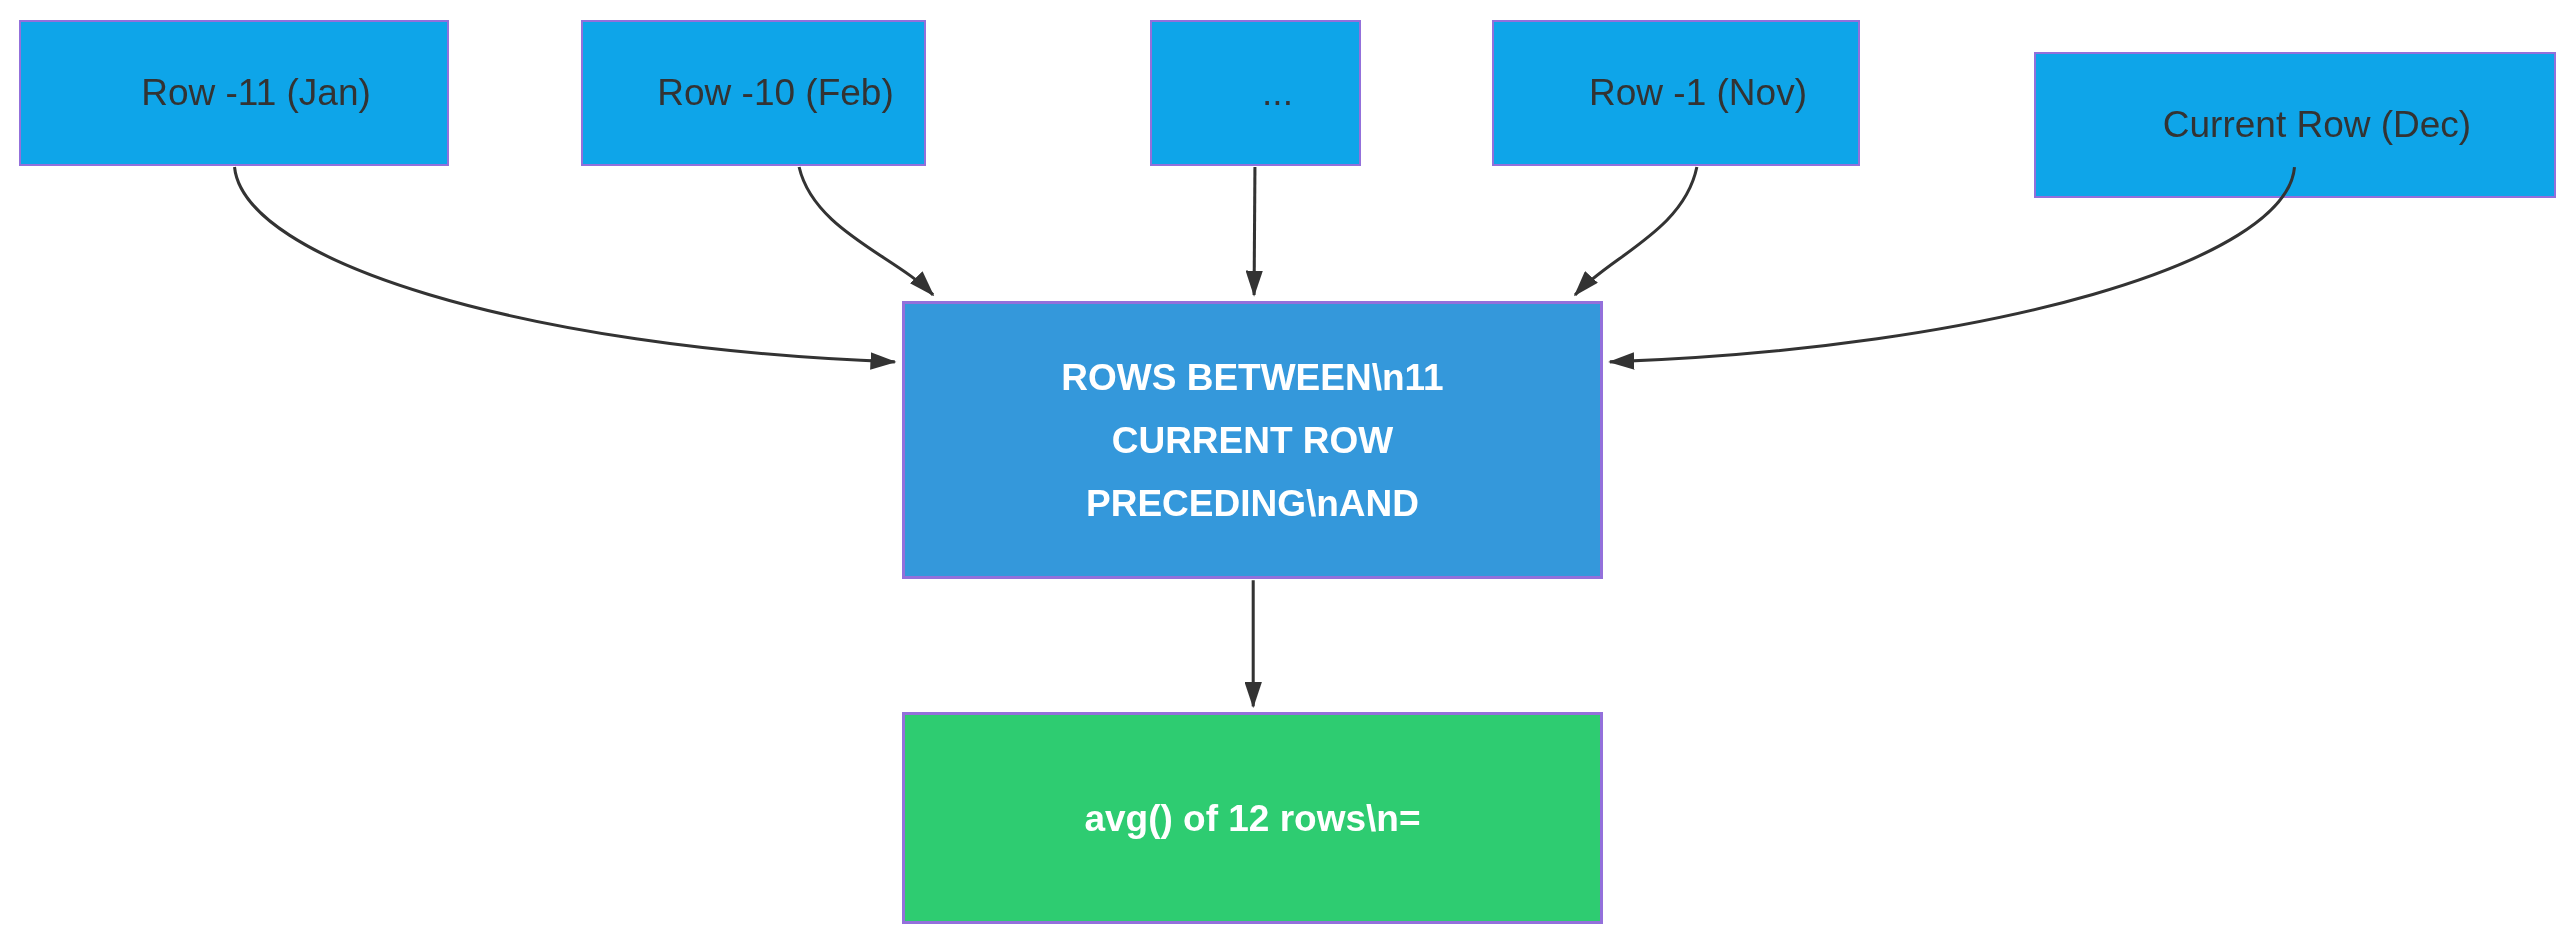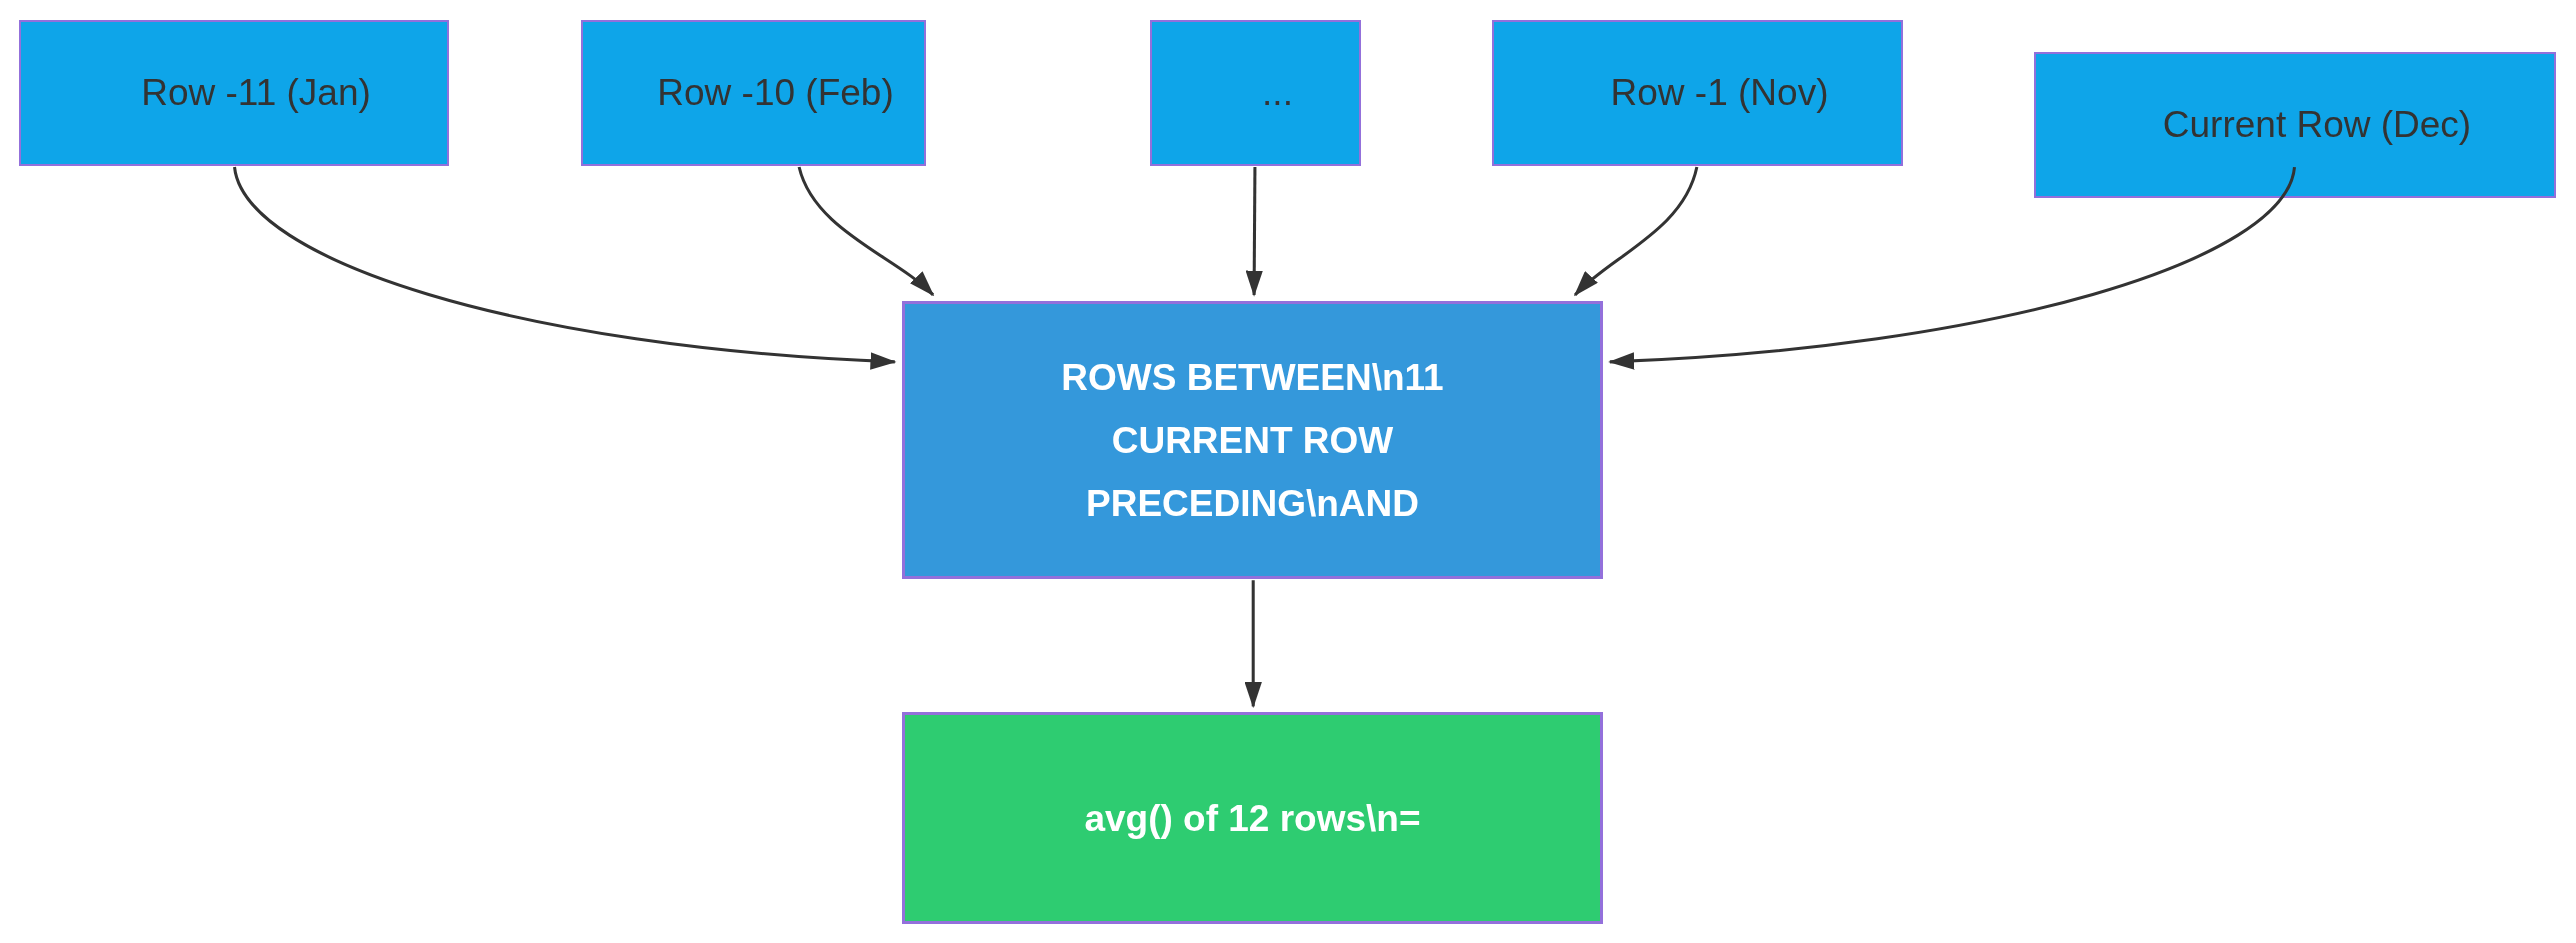--- a/index.html
+++ b/index.html
@@ -52,21 +52,21 @@
     line-height: 63px;
     left: 902px;
     width: 701px;
   }
   .window-frame-node { background: #3498db; top: 301px; height: 278px; }
   .result-node       { background: #2ecc71; top: 712px; height: 212px; text-align: center; }
 
   .n-jan      { left: 19px;   width: 430px; }
   .n-feb      { left: 581px;  width: 345px; }
   .n-ellipsis { left: 1150px; width: 211px; }
-  .n-nov      { left: 1492px; width: 411px; }
+  .n-nov      { left: 1492px; width: 368px; }
   .n-dec      { left: 2034px; width: 522px; margin-top: 32px; }
 </style>
 </head>
 <body>
 
 <div class="canvas">
 
   <svg class="edge-layer" viewBox="0 0 2960 1084" xmlns="http://www.w3.org/2000/svg">
     <defs>
       <marker id="arrowhead" viewBox="0 0 30 20" refX="28" refY="10" markerWidth="30" markerHeight="20" markerUnits="userSpaceOnUse" orient="auto">

